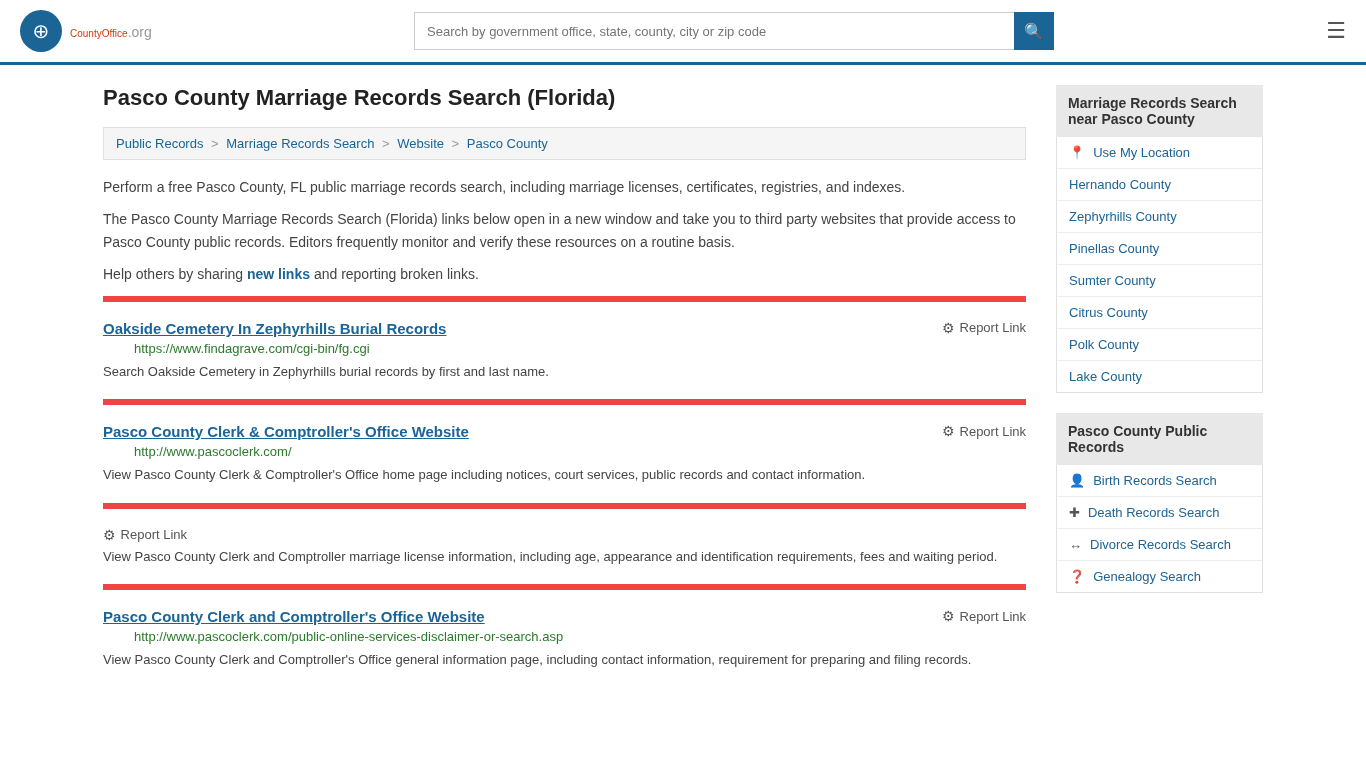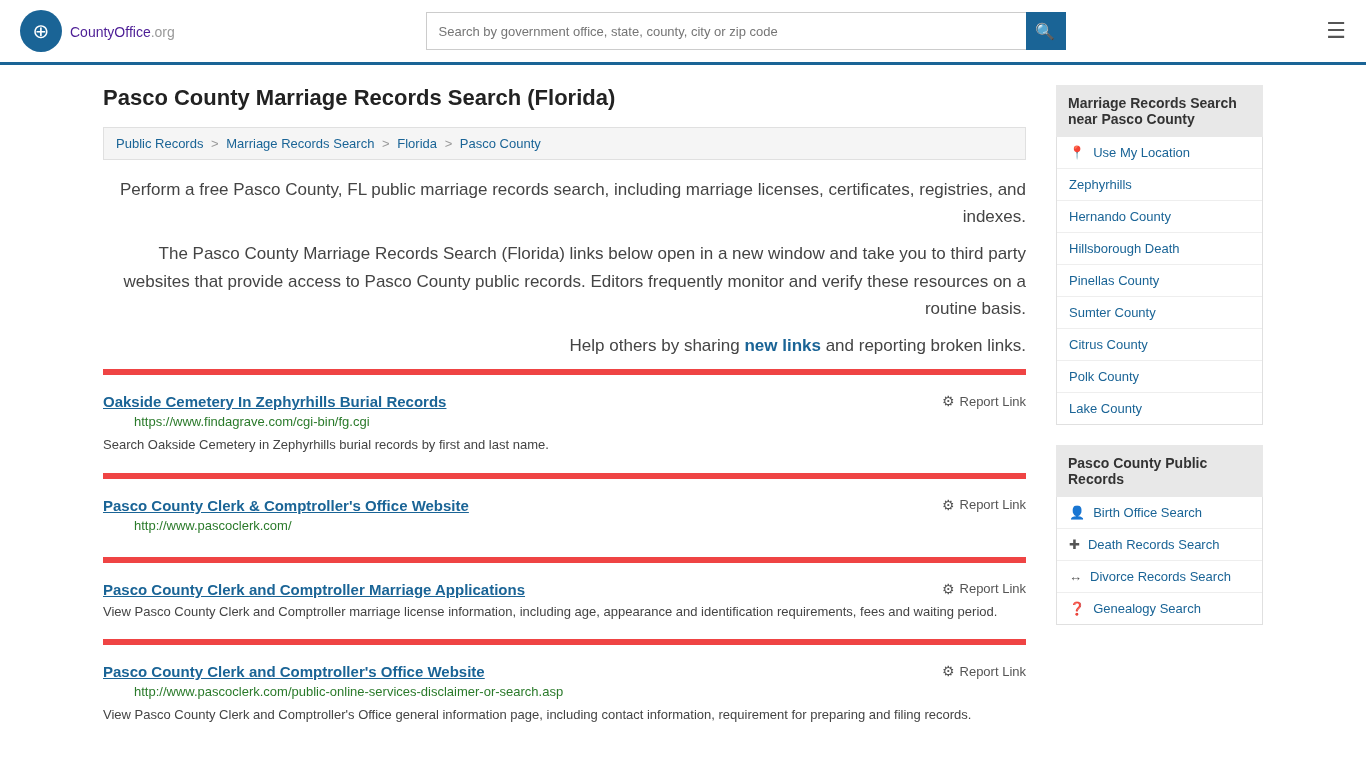--- a/index.html
+++ b/index.html
@@ -29,23 +29,23 @@
       justify-content: center;
       color: white;
       font-size: 20px;
     }
     .logo-text {
       font-size: 18px;
       font-weight: bold;
       color: #333;
     }
     .logo-text span {
-      color: #4c1d95;
+      color: #c2410c;
       font-weight: normal;
-      font-size: 14px;
+      font-size: 10px;
     }
     .search-area {
       display: flex;
       align-items: center;
       flex: 1;
       max-width: 640px;
       margin: 0 30px;
     }
     .search-input {
       flex: 1;
@@ -105,25 +105,24 @@
       font-size: 13px;
       color: #555;
     }
     .breadcrumb a {
       color: #1a6496;
       text-decoration: none;
     }
     .breadcrumb span { color: #999; margin: 0 4px; }
 
     .description {
-      font-size: 17px;
+      font-size: 14px;
       color: #444;
       line-height: 1.6;
       margin-bottom: 10px;
-      text-align: right;
     }
     .description a {
       color: #1a6496;
       text-decoration: none;
       font-weight: bold;
     }
 
     
     .result-item {
       border-top: 6px solid #ef4444;
@@ -233,21 +232,21 @@
 
   <div class="content-area">
 
     <h1 class="page-title">Pasco County Marriage Records Search (Florida)</h1>
 
     <div class="breadcrumb">
       <a href="#">Public Records</a>
       <span> &gt; </span>
       <a href="#">Marriage Records Search</a>
       <span> &gt; </span>
-      <a href="#">Florida</a>
+      <a href="#">Website</a>
       <span> &gt; </span>
       <a href="#">Pasco County</a>
     </div>
 
     <p class="description">Perform a free Pasco County, FL public marriage records search, including marriage licenses, certificates, registries, and indexes.</p>
     <p class="description">The Pasco County Marriage Records Search (Florida) links below open in a new window and take you to third party websites that provide access to Pasco County public records. Editors frequently monitor and verify these resources on a routine basis.</p>
     <p class="description">
       <span>Help others by sharing </span><a href="#">new links</a><span> and reporting broken links.</span>
     </p>
 
@@ -265,25 +264,25 @@
 
     <div class="result-item">
       <div class="result-header">
         <a class="result-title" href="#">Pasco County Clerk &amp; Comptroller's Office Website</a>
         <div class="report-link-btn">
           <span class="report-icon">⚙</span>
           <span>Report Link</span>
         </div>
       </div>
       <div class="result-url">http://www.pascoclerk.com/</div>
+      <div class="result-desc">View Pasco County Clerk &amp; Comptroller's Office home page including notices, court services, public records and contact information.</div>
     </div>
 
     <div class="result-item">
       <div class="result-header">
-        <a class="result-title" href="#">Pasco County Clerk and Comptroller Marriage Applications</a>
         <div class="report-link-btn">
           <span class="report-icon">⚙</span>
           <span>Report Link</span>
         </div>
       </div>
       <div class="result-desc">View Pasco County Clerk and Comptroller marriage license information, including age, appearance and identification requirements, fees and waiting period.</div>
     </div>
 
     <div class="result-item">
       <div class="result-header">
@@ -304,27 +303,24 @@
     <div class="sidebar-section">
       <div class="sidebar-header">Marriage Records Search near Pasco County</div>
       <ul class="sidebar-list">
         <li>
           <a href="#">
             <span class="sidebar-icon">📍</span>
             <span>Use My Location</span>
           </a>
         </li>
         <li>
-          <a href="#">Zephyrhills</a>
-        </li>
-        <li>
           <a href="#">Hernando County</a>
         </li>
         <li>
-          <a href="#">Hillsborough Death</a>
+          <a href="#">Zephyrhills County</a>
         </li>
         <li>
           <a href="#">Pinellas County</a>
         </li>
         <li>
           <a href="#">Sumter County</a>
         </li>
         <li>
           <a href="#">Citrus County</a>
         </li>
@@ -336,21 +332,21 @@
         </li>
       </ul>
     </div>
 
     <div class="sidebar-section">
       <div class="sidebar-header">Pasco County Public Records</div>
       <ul class="sidebar-list">
         <li>
           <a href="#">
             <span class="sidebar-icon">👤</span>
-            <span>Birth Office Search</span>
+            <span>Birth Records Search</span>
           </a>
         </li>
         <li>
           <a href="#">
             <span class="sidebar-icon">✚</span>
             <span>Death Records Search</span>
           </a>
         </li>
         <li>
           <a href="#">

